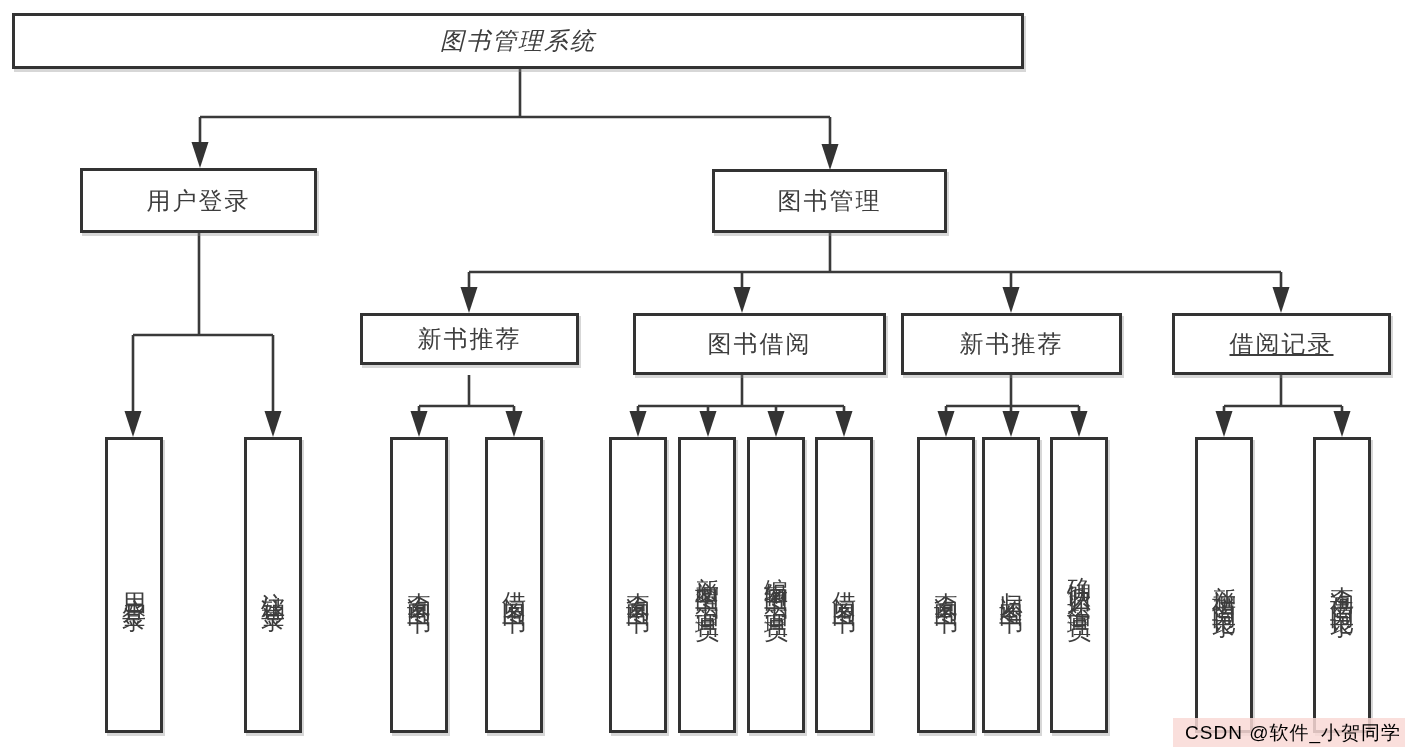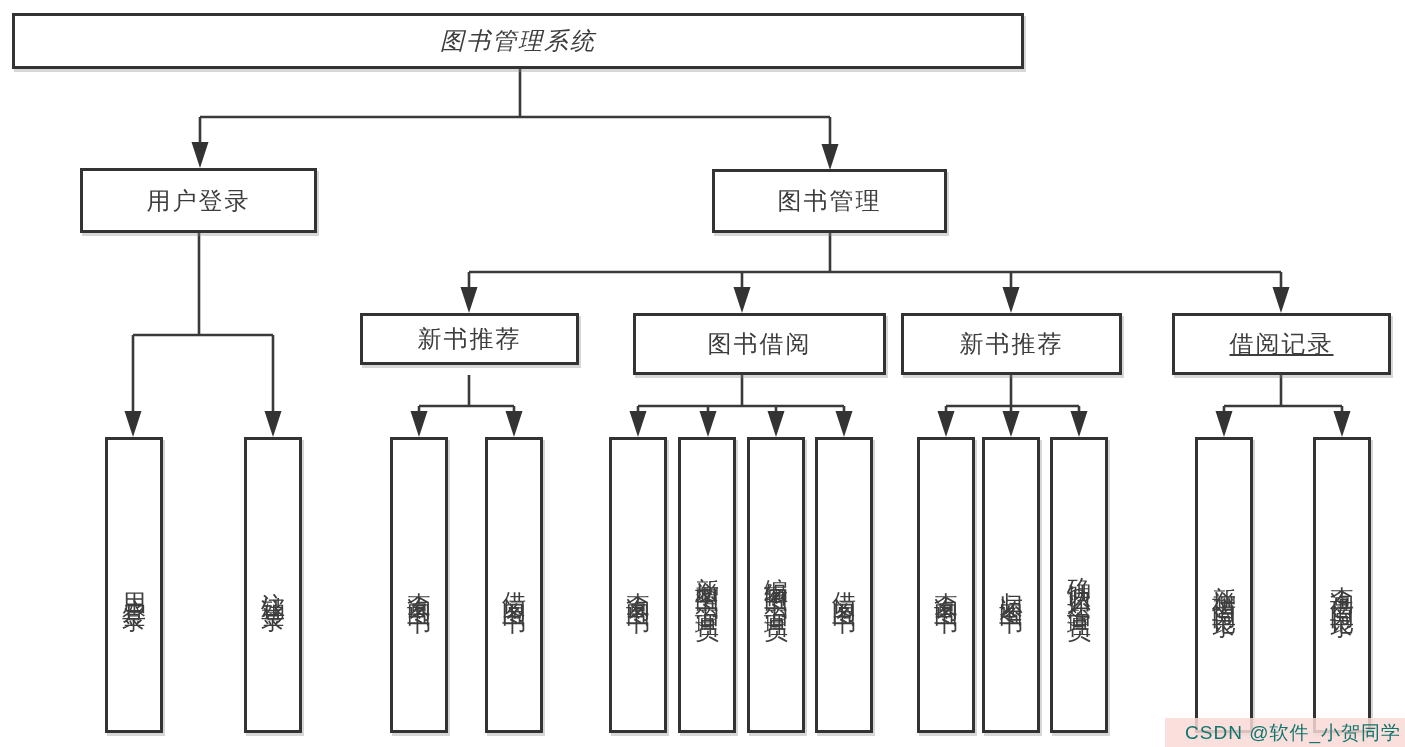--- a/index.html
+++ b/index.html
@@ -20,24 +20,24 @@
     color:#3d3d3d;
     box-shadow:2px 3px 0 rgba(140,140,140,0.35);
   }
   .hbox{font-size:24px;letter-spacing:2px;white-space:nowrap;}
   .vbox{
     writing-mode:vertical-rl;text-orientation:mixed;
     font-size:24px;letter-spacing:6px;line-height:1;
   }
   .watermark{
     position:absolute;right:0;bottom:0;height:29px;
-    padding:0 4px 0 20px;
+    padding:0 4px 0 12px;
     display:flex;align-items:center;
     background:rgba(249,217,214,0.85);
-    color:#0f766e;font-size:19px;letter-spacing:1px;white-space:nowrap;
+    color:#000000;font-size:19px;letter-spacing:1px;white-space:nowrap;
   }
 </style>
 </head>
 <body>
 
 <div class="stage">
 
   <svg class="wires" viewBox="0 0 1405 747" xmlns="http://www.w3.org/2000/svg">
     <defs>
       <path id="ah" d="M0 0 L-8.5 -26 L8.5 -26 Z"></path>

